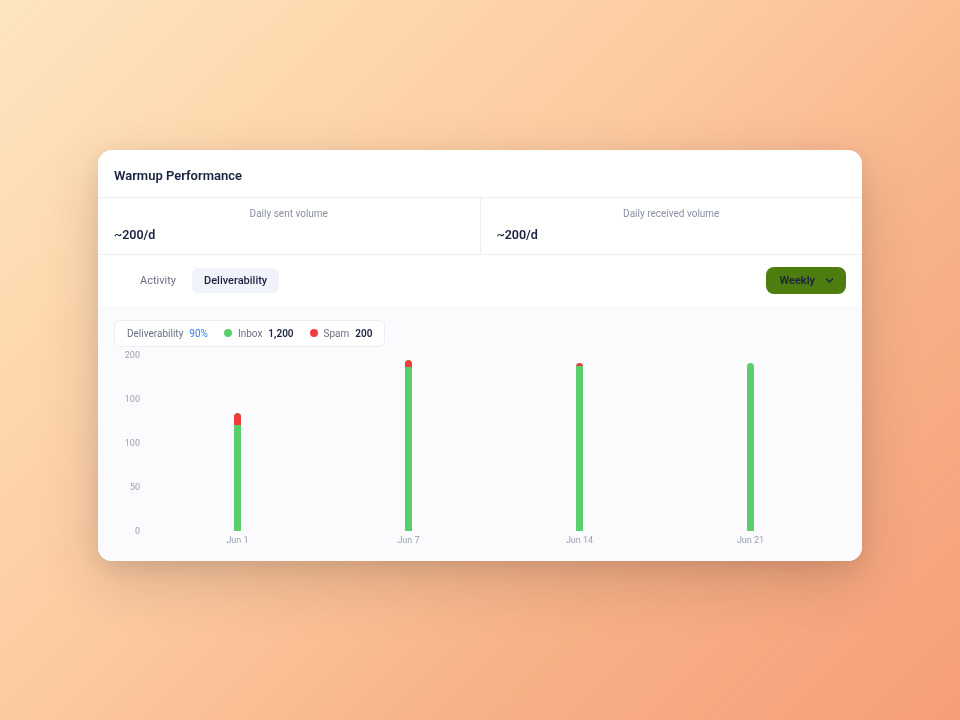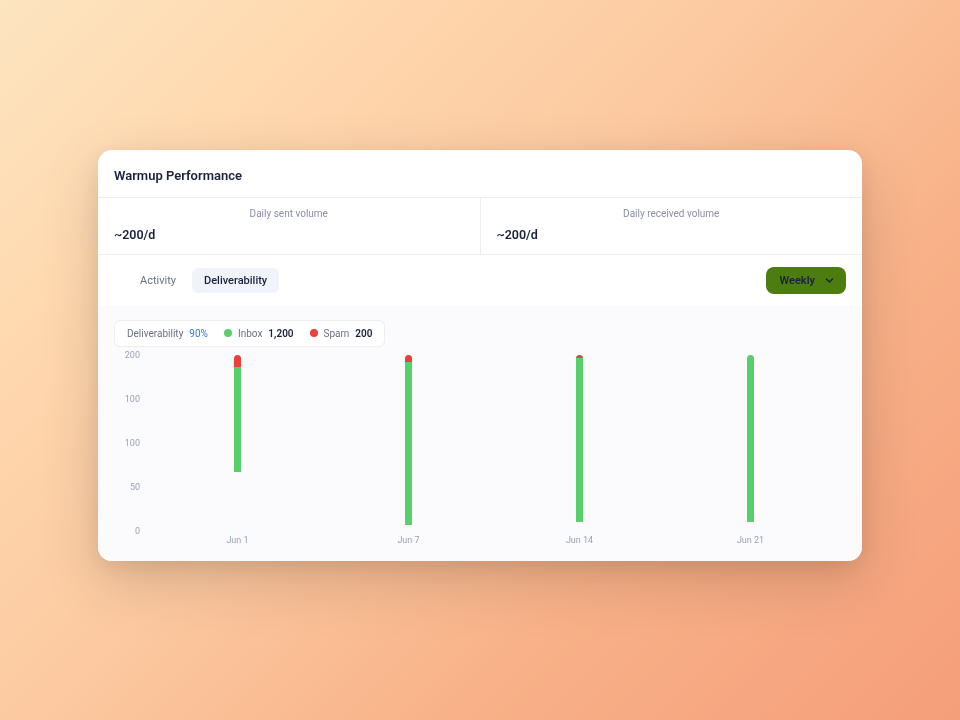--- a/index.html
+++ b/index.html
@@ -138,21 +138,21 @@
       left: 10px; right: 10px; bottom: 14px;
       height: calc(100% - 14px);
       display: flex;
       justify-content: space-around;
       align-items: flex-end;
     }
     .bar-group {
       display: flex;
       flex-direction: column;
       align-items: center;
-      justify-content: flex-start;
+      justify-content: flex-end;
       height: 100%;
       position: relative;
     }
     .bar {
       width: 7px;
       border-radius: 4px 4px 0 0;
       background: #59cf6c;
       position: relative;
       overflow: hidden;
     }

